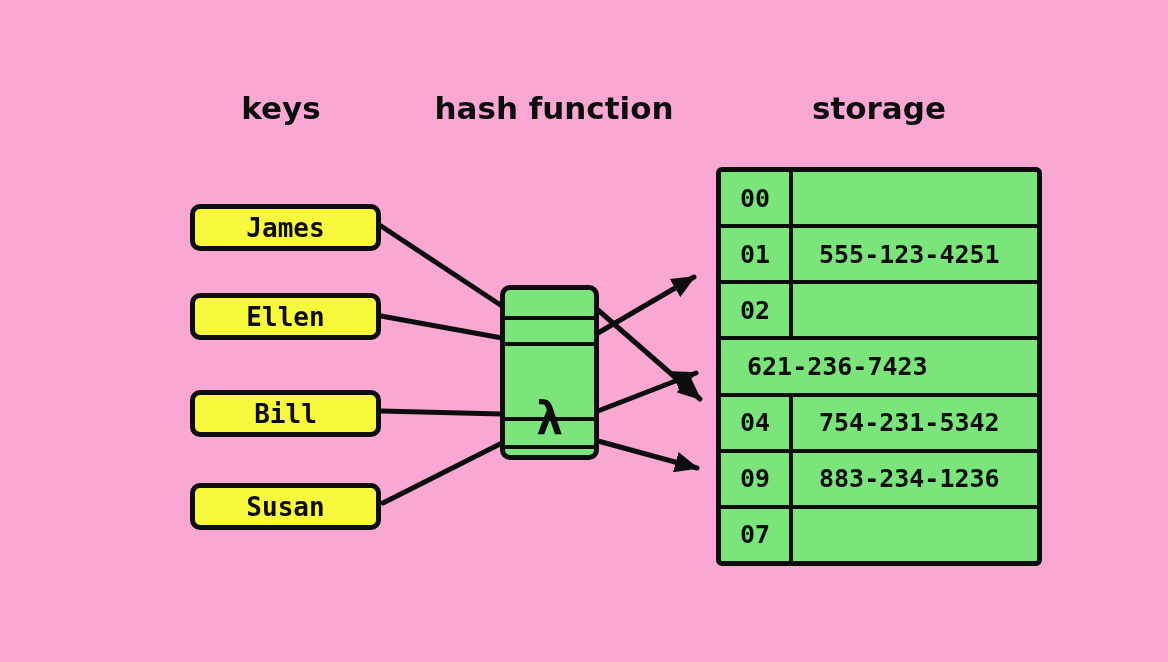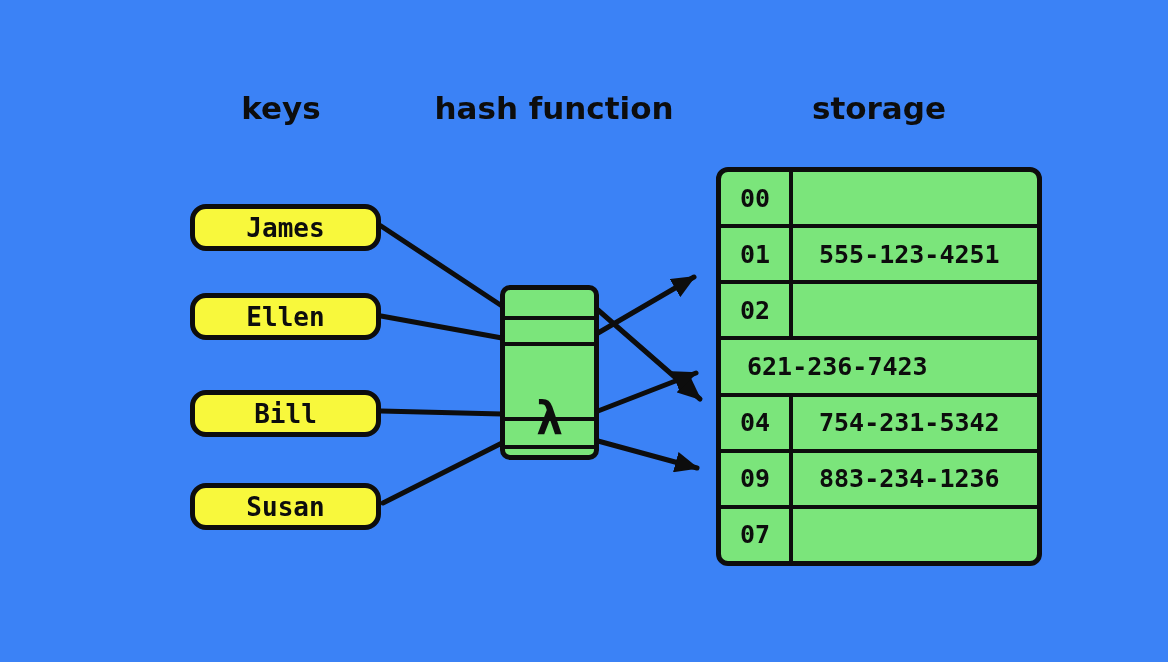--- a/index.html
+++ b/index.html
@@ -1,52 +1,52 @@
 <!DOCTYPE html>
 <html><head>
 <meta charset="utf-8">
 <style>
   html,body { margin:0; padding:0; background:#ffffff; }
   #canvas {
     position:relative; width:1168px; height:662px;
-    background:#3b82f6; overflow:hidden;
+    background:#f9a8d4; overflow:hidden;
     font-family:"DejaVu Sans", sans-serif; color:#0d0d0d;
   }
   * { box-sizing:border-box; }
 
   .hdr {
     position:absolute; top:90px; transform:translateX(-50%);
     font-size:31px; font-weight:bold; letter-spacing:0px;
     white-space:nowrap; color:#0d0d0d;
   }
 
   .keybox {
     position:absolute; left:190px; width:191px; height:47px;
-    background:#f8f83c; border:5px solid #0d0d0d; border-radius:16px;
+    background:#f8f83c; border:5px solid #0d0d0d; border-radius:10px;
     display:flex; align-items:center; justify-content:center;
     font-family:"DejaVu Sans Mono", monospace; font-weight:bold;
     font-size:26px; color:#0d0d0d;
   }
 
   #hashbox {
     position:absolute; left:500px; top:285px; width:99px; height:175px;
     background:#7be57b; border:5px solid #0d0d0d; border-radius:10px;
   }
   .hdiv {
     position:absolute; left:-1px; right:-1px; height:4px; background:#0d0d0d;
   }
   #lambda {
     position:absolute; left:0; right:0; top:128px; transform:translateY(-50%);
     text-align:center; font-family:"DejaVu Sans Mono", monospace;
     font-weight:bold; font-size:46px; color:#0d0d0d; line-height:1;
   }
 
   #storage-table {
     position:absolute; left:716px; top:167px; width:326px; height:399px;
-    background:#7be57b; border:5px solid #0d0d0d; border-radius:12px;
+    background:#7be57b; border:5px solid #0d0d0d; border-radius:6px;
     display:flex; flex-direction:column;
   }
   .srow { flex:1; display:flex; border-bottom:4px solid #0d0d0d; }
   .srow:last-child { border-bottom:none; }
   .sidx {
     width:72px; border-right:4px solid #0d0d0d;
     display:flex; align-items:center; justify-content:center;
     font-family:"DejaVu Sans Mono", monospace; font-weight:bold;
     font-size:25px; color:#0d0d0d;
   }

